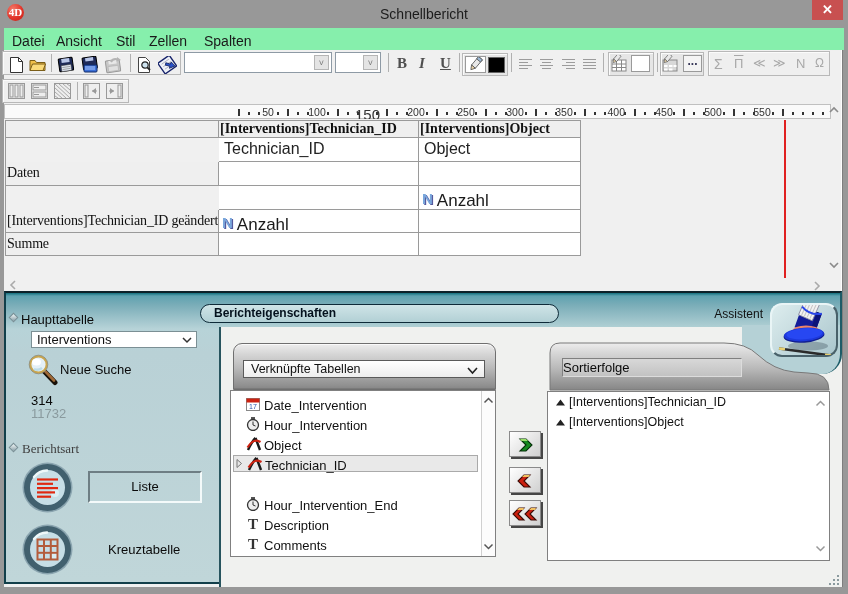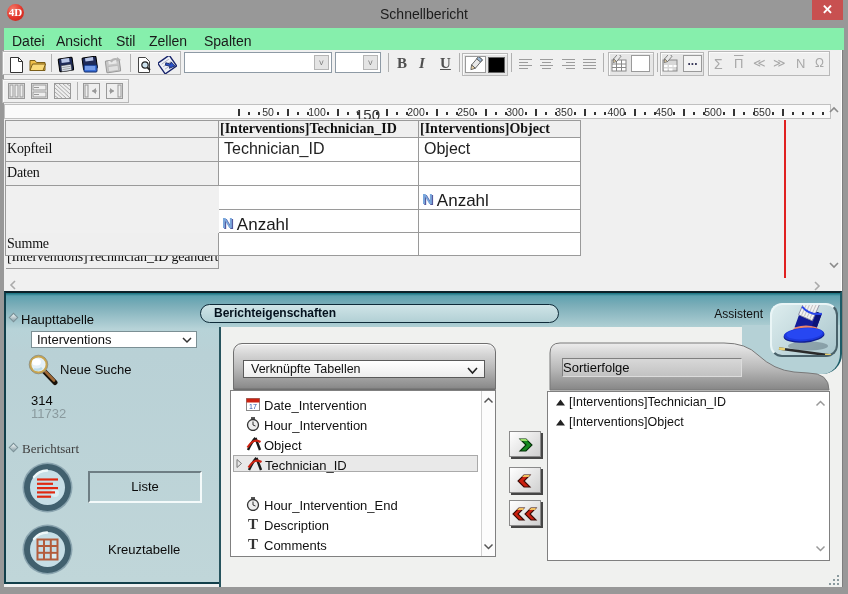--- a/index.html
+++ b/index.html
@@ -324,23 +324,22 @@
     <div style="position:absolute;left:817px;top:7px;width:2px;height:2.5px;background:#333;"></div>
   </div>
 
 <div class="abs" id="tablearea">
   <div class="abs" style="left:1px; top:1px; width:576px; height:136px; border-top:1px solid #9a9a9a; border-left:1px solid #9a9a9a;">
 
     <div class="gridcell hdr" style="left:0; top:0; width:213px; height:17px;"></div>
     <div class="gridcell hdr sertxt colhdr" style="left:213px; top:0; width:200px; height:17px; padding-left:1px; line-height:16px;">[Interventions]Technician_ID</div>
     <div class="gridcell hdr sertxt colhdr" style="left:413px; top:0; width:162px; height:17px; padding-left:1px; line-height:16px;">[Interventions]Object</div>
 
-    <div class="gridcell hdr sertxt" style="left:0; top:17px; width:213px; height:24px; padding:3px 0 0 1px;">Kopfteil</div>
     <div class="gridcell hdr sertxt" style="left:0; top:41px; width:213px; height:24px; padding:3px 0 0 1px;">Daten</div>
-    <div class="gridcell hdr sertxt" style="left:0; top:89px; width:213px; height:23px; padding:3px 0 0 1px;margin-top:36px;">[Interventions]Technician_ID geändert</div>
+    <div class="gridcell hdr sertxt" style="left:0; top:89px; width:213px; height:23px; padding:3px 0 0 1px;">[Interventions]Technician_ID geändert</div>
     <div class="gridcell hdr sertxt" style="left:0; top:112px; width:213px; height:23px; padding:3px 0 0 1px;">Summe</div>
 
     <div class="gridcell white celltxt" style="left:213px; top:17px; width:200px; height:24px; padding:2px 0 0 5px;">Technician_ID</div>
     <div class="gridcell white" style="left:213px; top:41px; width:200px; height:24px;"></div>
     <div class="gridcell white" style="left:213px; top:65px; width:200px; height:24px;"></div>
     <div class="gridcell white" style="left:213px; top:89px; width:200px; height:23px;"><span class="nico">N</span><span class="anz">Anzahl</span></div>
     <div class="gridcell white" style="left:213px; top:112px; width:200px; height:23px;"></div>
 
     <div class="gridcell white celltxt" style="left:413px; top:17px; width:162px; height:24px; padding:2px 0 0 5px;">Object</div>
     <div class="gridcell white" style="left:413px; top:41px; width:162px; height:24px;"></div>

